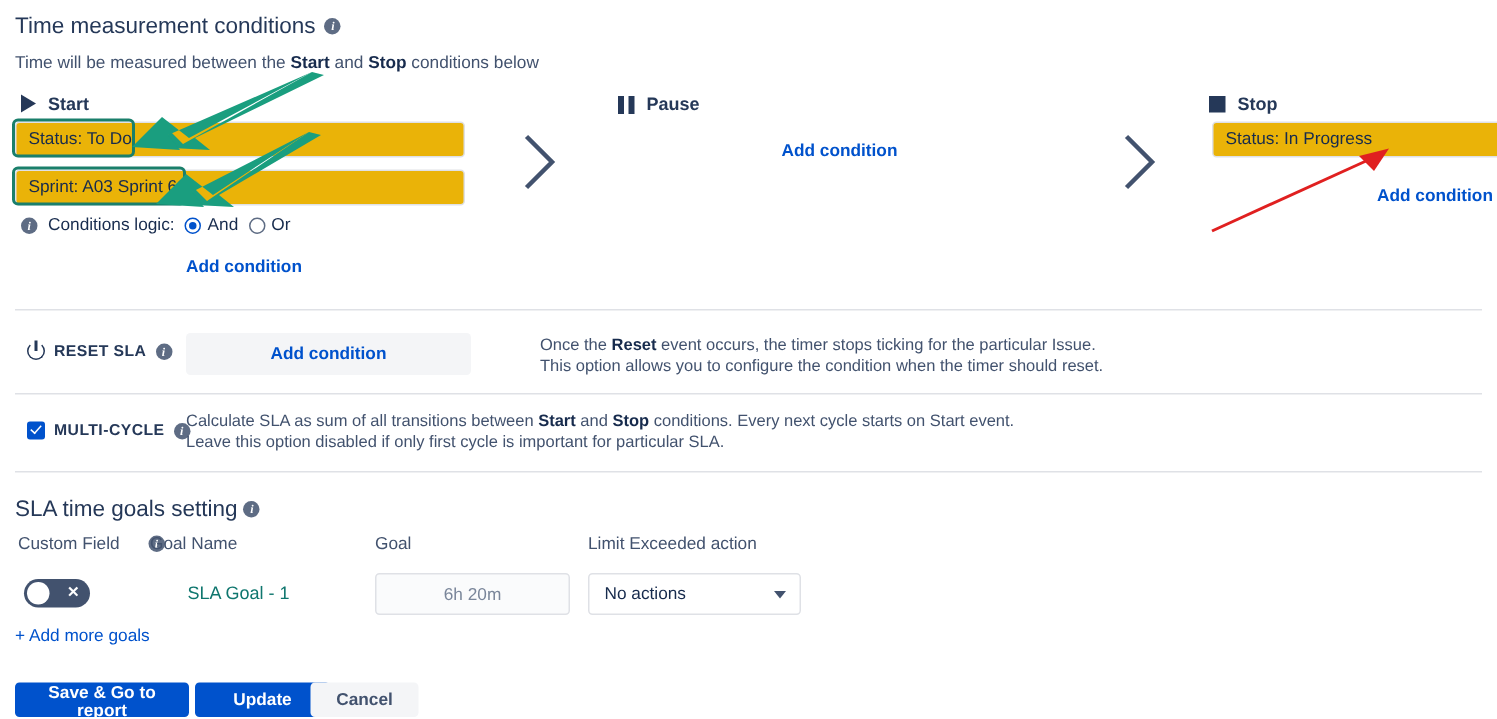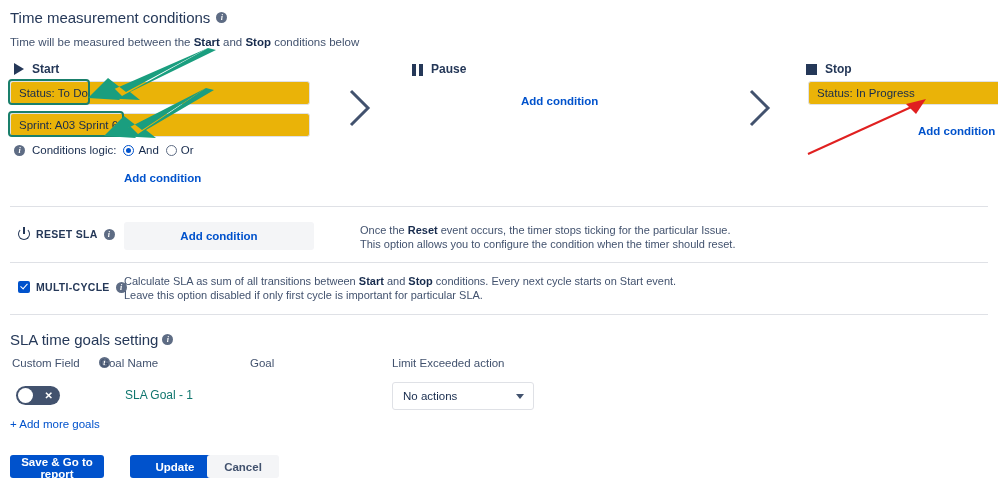--- a/index.html
+++ b/index.html
@@ -399,21 +399,21 @@
     height: 23px;
     border: none;
     border-radius: 3px;
     font-size: 11.5px;
     font-weight: bold;
     cursor: pointer;
     font-family: "Liberation Sans", sans-serif;
   }
   .btn-primary { background: #0052cc; color: #fff; }
   .btn-default { background: #f4f5f7; color: #42526e; }
-  .btn-save   { left: 10px;  top: 455px; width: 94px; }
+  .btn-save   { left: 10px;  top: 455px; width: 116px; }
   .btn-update { left: 130px; top: 455px; width: 90px; }
   .btn-cancel { left: 207px; top: 455px; width: 72px; }
 
   
   .annot {
     position: absolute;
     pointer-events: none;
   }
   .annot-green { left: 86px; top: 48px; }
   .annot-red   { left: 802px; top: 96px; }
@@ -517,20 +517,21 @@
     <span class="info-icon">i</span>
   </div>
   <div class="goals-head gh-name">Goal Name</div>
   <div class="goals-head gh-goal">Goal</div>
   <div class="goals-head gh-limit">Limit Exceeded action</div>
 
   <div class="toggle">
     <span class="toggle-x">✕</span>
   </div>
   <div class="goal-name">SLA Goal - 1</div>
+  <div class="goal-input">6h 20m</div>
   <div class="select sel-limit">
     <span>No actions</span>
     <span class="caret"></span>
   </div>
 
   <div class="add-goals">+ Add more goals</div>
 
   <button class="btn btn-primary btn-save">Save &amp; Go to report</button>
   <button class="btn btn-primary btn-update">Update</button>
   <button class="btn btn-default btn-cancel">Cancel</button>

